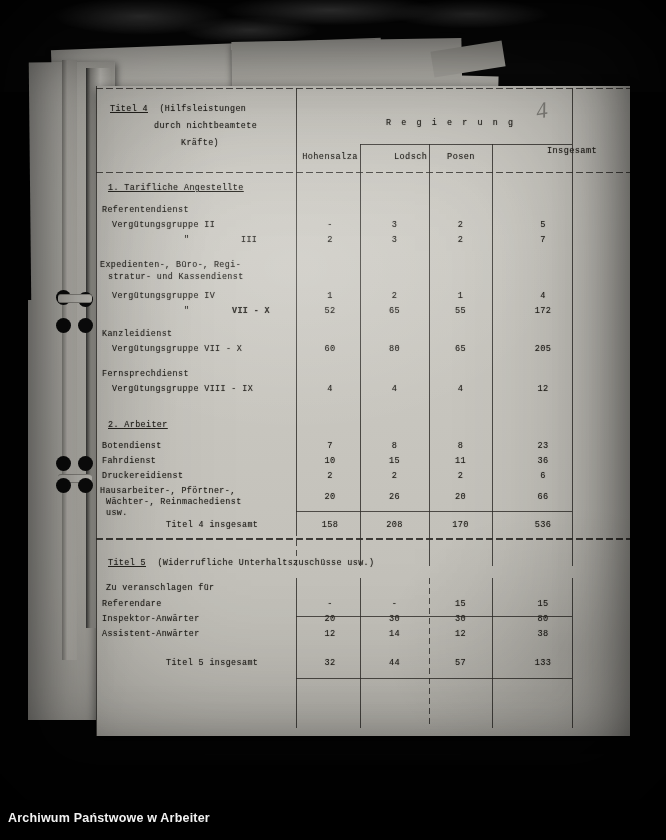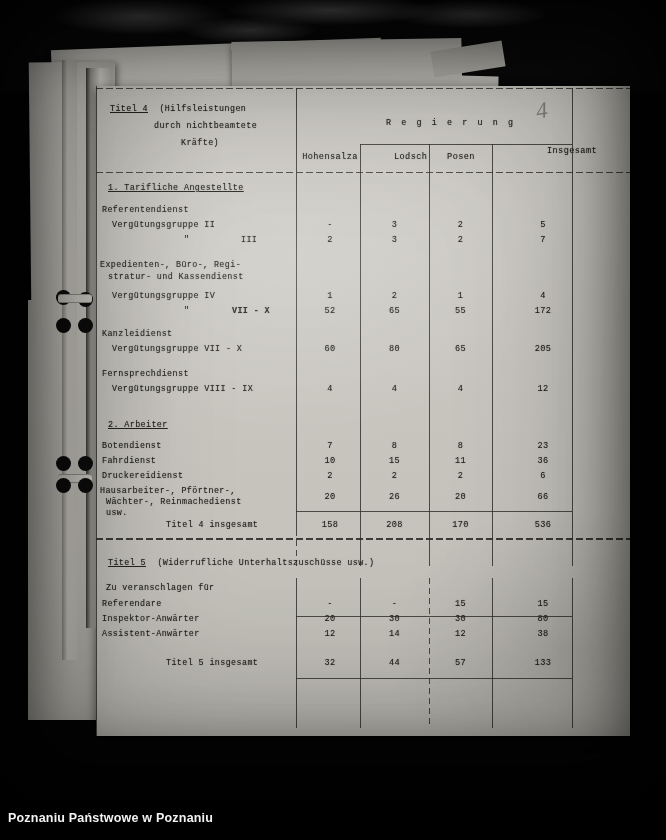--- a/index.html
+++ b/index.html
@@ -395,14 +395,14 @@
   <div class="bind-hole" style="left:56px;  top:456px;"></div>
   <div class="bind-hole" style="left:78px;  top:456px;"></div>
   <div class="bind-band" style="left:58px;  top:474px; width:34px;"></div>
   <div class="bind-hole" style="left:56px;  top:478px;"></div>
   <div class="bind-hole" style="left:78px;  top:478px;"></div>
 
   <div id="vignette"></div>
 </div>
 
 <div id="footer-bar">
-  <div id="footer-text">Poznaniu Państwowe w Poznaniu</div>
+  <div id="footer-text">Archiwum Państwowe w Arbeiter</div>
 </div>
 
 </body></html>

